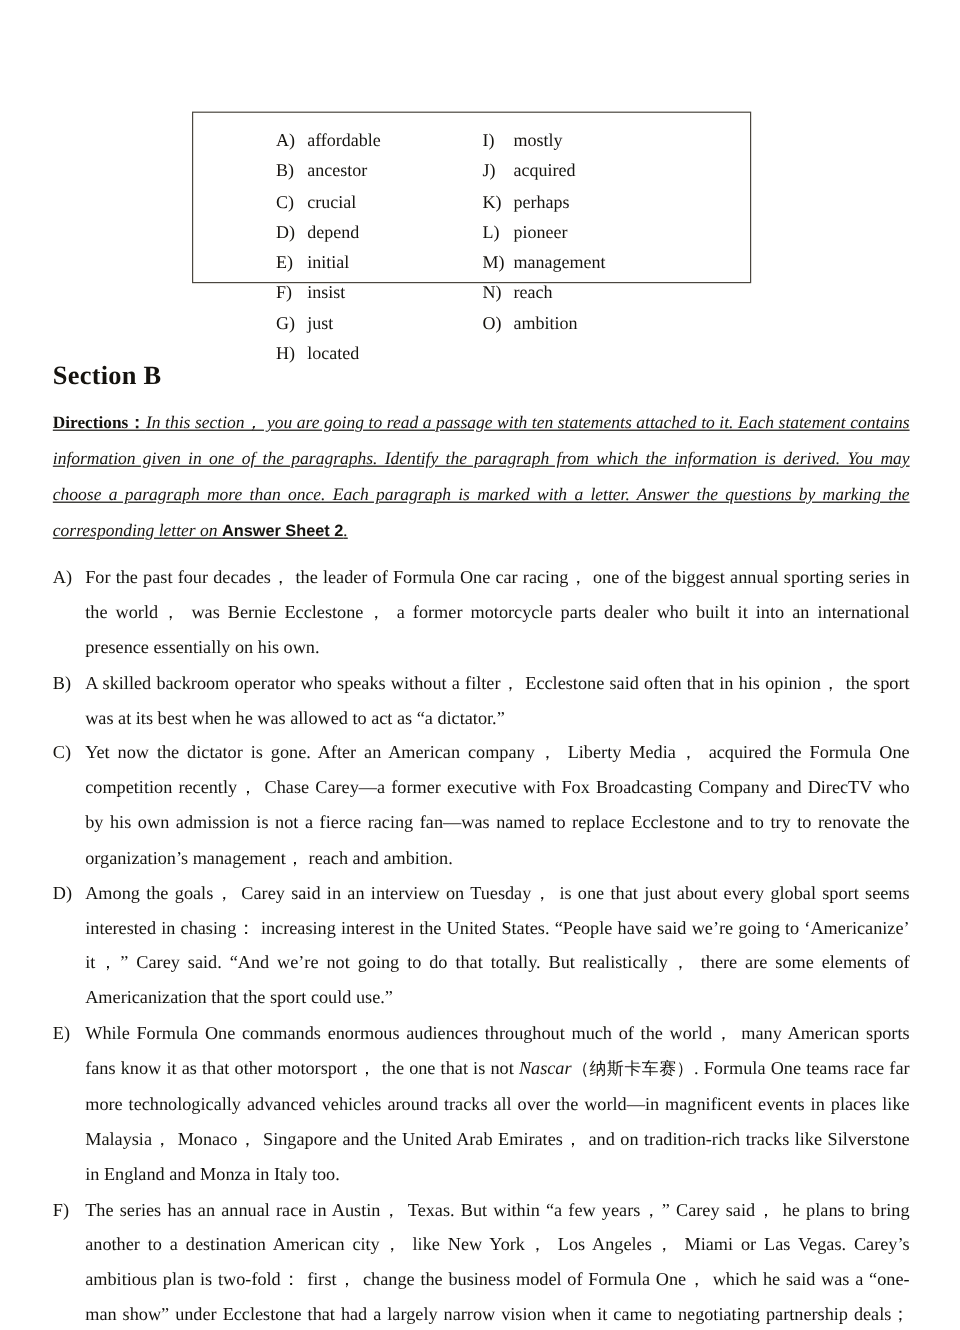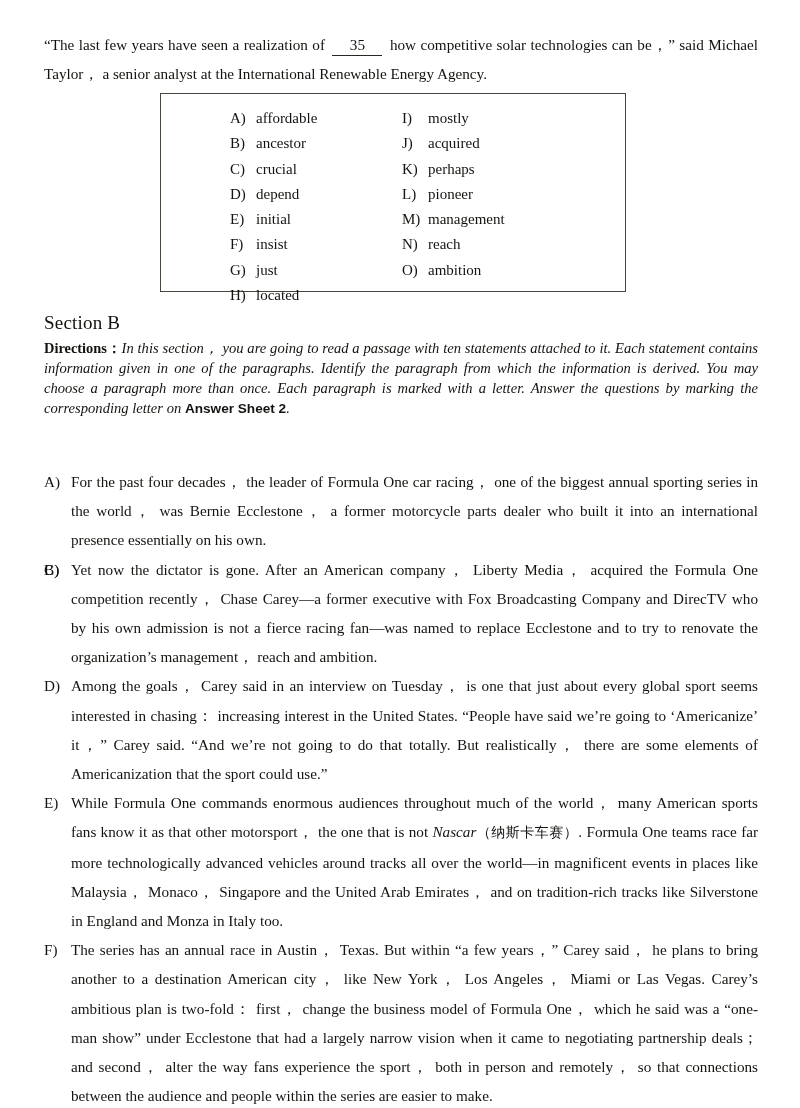--- a/index.html
+++ b/index.html
@@ -45,21 +45,21 @@
     padding: 0 2px;
     line-height: 20px;
   }
 
   
   .wordbank {
     position: absolute;
     left: 160px;
     top: 93px;
     width: 466px;
-    height: 199px;
+    height: 143px;
     border: 1.4px solid #4a463f;
     box-sizing: border-box;
     background: #fff;
   }
   .wordbank-inner {
     position: relative;
     width: 100%;
     height: 100%;
   }
   .wb-col {
@@ -76,38 +76,39 @@
   .wb-letter {
     display: inline-block;
     width: 26px;
   }
   .wb-word { display: inline-block; }
 
   
   .section-head {
     position: absolute;
     left: 44px;
-    top: 312px;
+    top: 300px;
     font-family: "Liberation Serif", "DejaVu Serif", serif;
-    font-weight: normal;
-    font-size: 19px;
+    font-weight: bold;
+    font-size: 22px;
     letter-spacing: 0.2px;
   }
 
   
   .directions {
     position: absolute;
     left: 44px;
     top: 338px;
     width: 714px;
     font-size: 14.6px;
-    line-height: 20px;
+    line-height: 30px;
     font-style: italic;
     text-align: justify;
     text-justify: inter-word;
+    text-decoration: underline;
   }
   .directions .dir-label {
     font-style: normal;
     font-weight: bold;
     font-size: 14.4px;
   }
   .answer-sheet {
     font-style: normal;
     font-weight: bold;
     font-family: "Liberation Sans", "DejaVu Sans", sans-serif;
@@ -154,26 +155,20 @@
   .cn {
     font-family: "DejaVu Sans", "Liberation Sans", sans-serif;
     font-size: 14px;
   }
 </style>
 </head>
 <body>
 
 <div class="page">
 
-  <div class="intro">
-    <span class="first-line">“The last few years have seen a realization of</span>
-    <span class="blank-num">35</span>
-    <span>how competitive solar technologies can be，” said</span>
-    <span>Michael Taylor， a senior analyst at the International Renewable Energy Agency.</span>
-  </div>
 
   <div class="wordbank">
     <div class="wordbank-inner">
       <div class="wb-col col1">
         <div class="wb-item">
           <span class="wb-letter">A)</span><span class="wb-word">affordable</span>
         </div>
         <div class="wb-item">
           <span class="wb-letter">B)</span><span class="wb-word">ancestor</span>
         </div>
@@ -229,21 +224,21 @@
   </div>
 
 
   <div class="passage">
 
     <div class="para">
       <span class="para-letter">A)</span><span>For the past four decades， the leader of Formula One car racing， one of the biggest annual sporting series in the world， was Bernie Ecclestone， a former motorcycle parts dealer who built it into an international presence essentially on his own.</span>
     </div>
 
     <div class="para">
-      <span class="para-letter">B)</span>
+      <span class="para-letter">B)</span><span>A skilled backroom operator who speaks without a filter， Ecclestone said often that in his opinion， the sport was at its best when he was allowed to act as “a dictator.”</span>
     </div>
 
     <div class="para">
       <span class="para-letter">C)</span><span>Yet now the dictator is gone. After an American company， Liberty Media， acquired the Formula One competition recently， Chase Carey—a former executive with Fox Broadcasting Company and DirecTV who by his own admission is not a fierce racing fan—was named to replace Ecclestone and to try to renovate the organization’s management， reach and ambition.</span>
     </div>
 
     <div class="para">
       <span class="para-letter">D)</span><span>Among the goals， Carey said in an interview on Tuesday， is one that just about every global sport seems interested in chasing： increasing interest in the United States. “People have said we’re going to ‘Americanize’ it，” Carey said. “And we’re not going to do that totally. But realistically， there are some elements of Americanization that the sport could use.”</span>
     </div>
 

